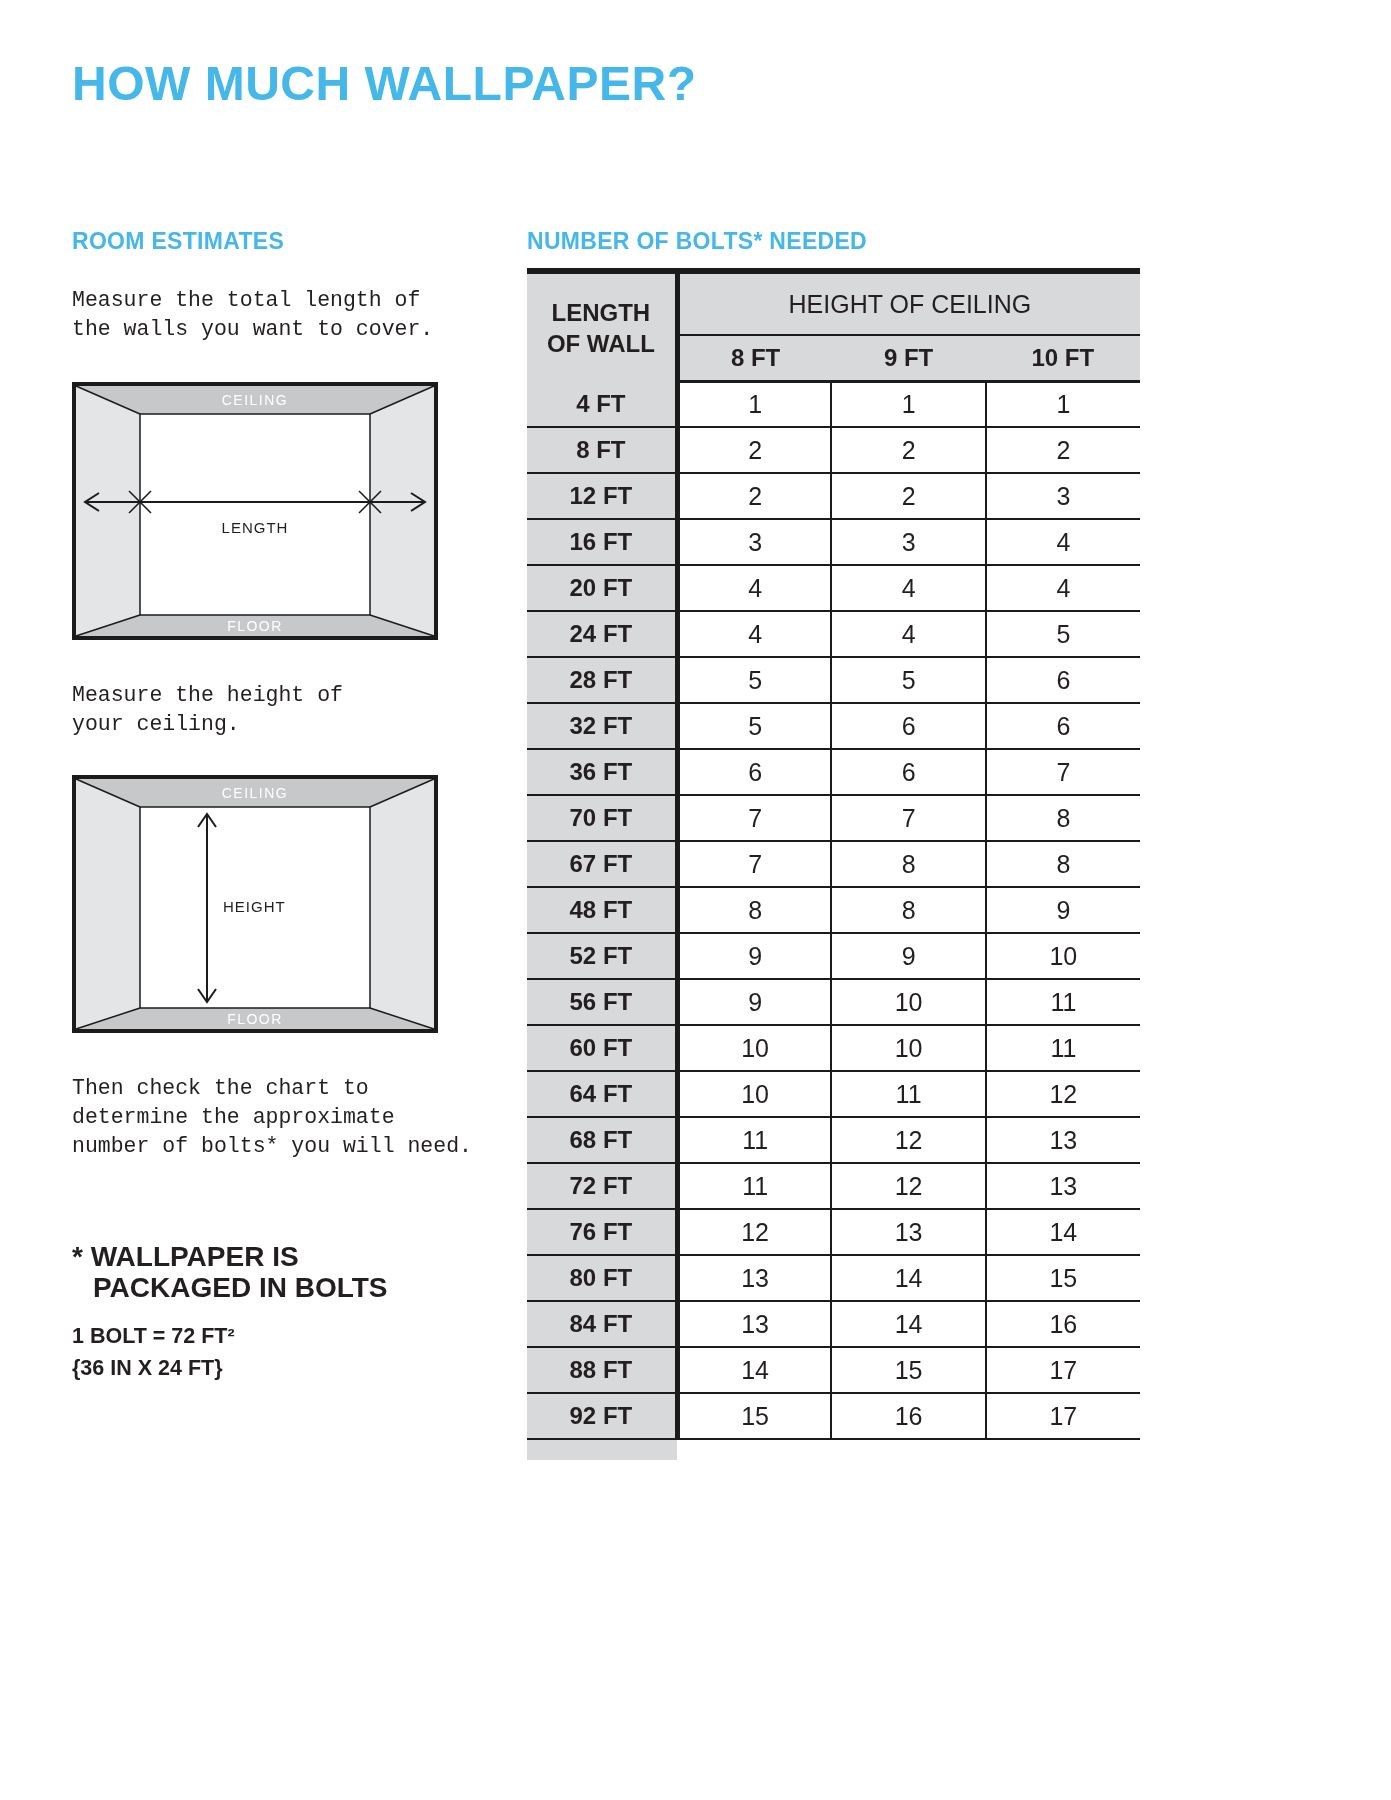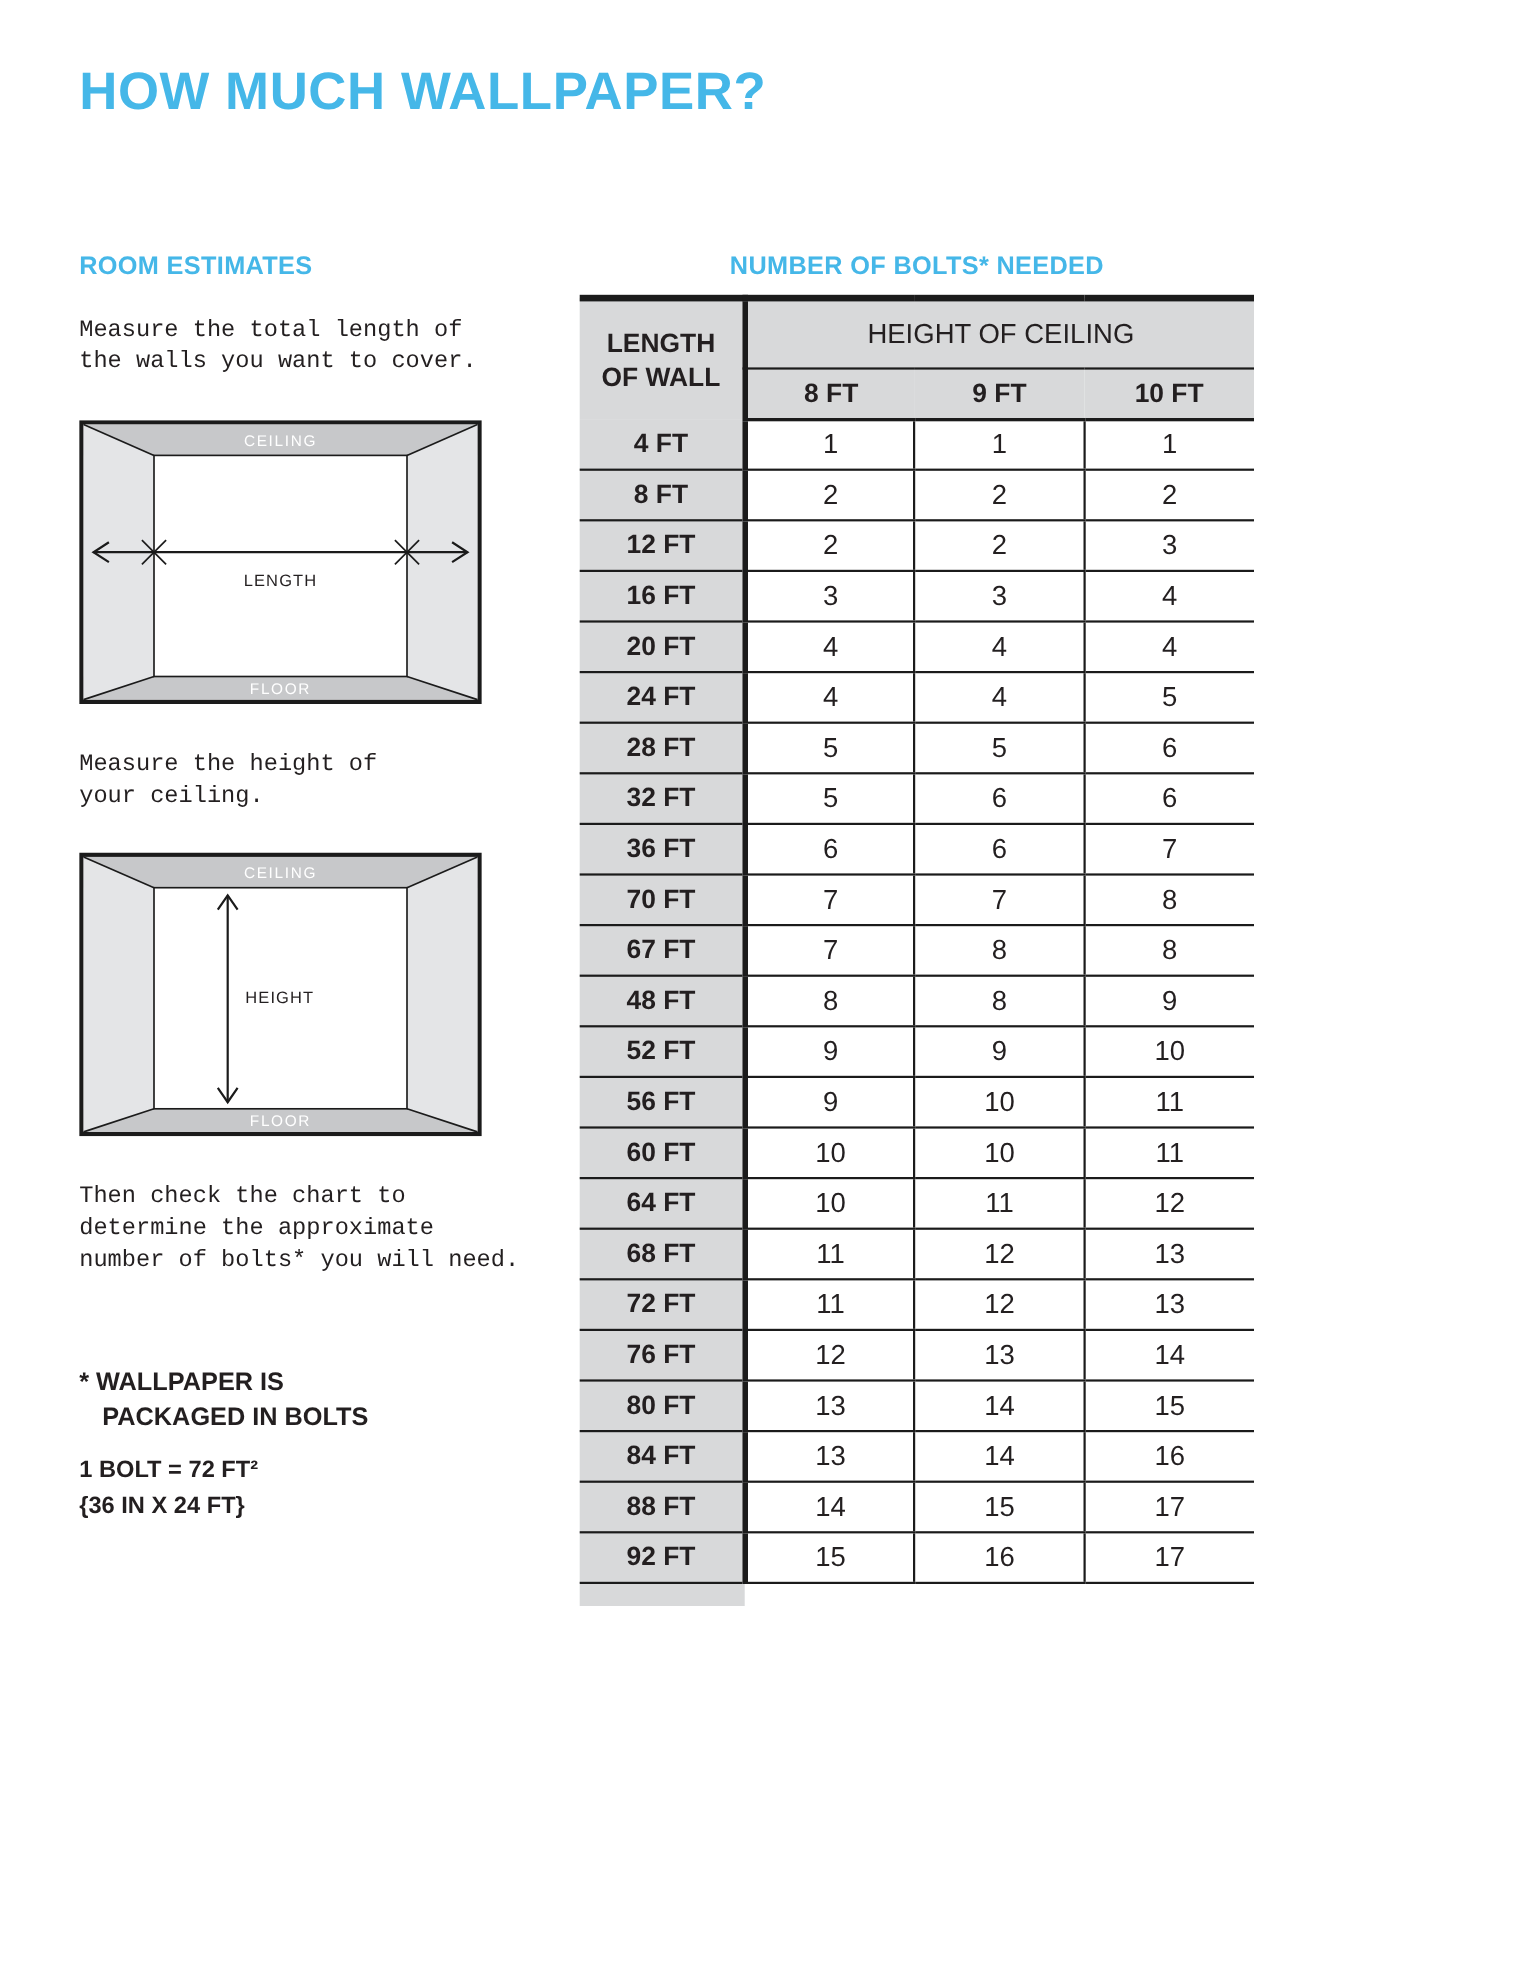--- a/index.html
+++ b/index.html
@@ -19,21 +19,21 @@
     color: var(--accent, #45b7e8);
     letter-spacing: 0.5px;
   }
   .section-heading {
     position: absolute;
     font-size: 23px; font-weight: bold;
     color: var(--accent, #45b7e8);
     letter-spacing: 0.3px;
   }
   .room-heading { left: 72px; top: 228px; }
-  .table-heading { left: 527px; top: 228px; width: 613px; text-align: center; }
+  .table-heading { left: 527px; top: 228px; width: 613px; }
   .para {
     position: absolute; left: 72px;
     font-size: 21.5px; line-height: 29px;
     white-space: pre-line;
     color: var(--text, #231f20);
     font-family: Liberation Mono, monospace;
   }
   .p1 { top: 286px; }
   .p2 { top: 681px; }
   .p3 { top: 1074px; }
@@ -54,21 +54,21 @@
     text-anchor: middle; font-family: inherit;
   }
   .dim-label {
     fill: #231f20; font-size: 15px; letter-spacing: 1px;
     text-anchor: middle; font-family: inherit;
   }
   .dim-label.start { text-anchor: start; }
 
   .footnote {
     position: absolute; left: 72px; top: 1241px;
-    font-size: 23px; font-weight: bold; line-height: 31px;
+    font-size: 28px; font-weight: bold; line-height: 31px;
   }
   .footnote .indent { padding-left: 21px; }
   .boltinfo {
     position: absolute; left: 72px; top: 1320px;
     font-size: 21.5px; font-weight: bold; line-height: 32px;
   }
 
   
   .table-wrap { position: absolute; left: 527px; top: 268px; width: 613px; }
   table.bolts {

